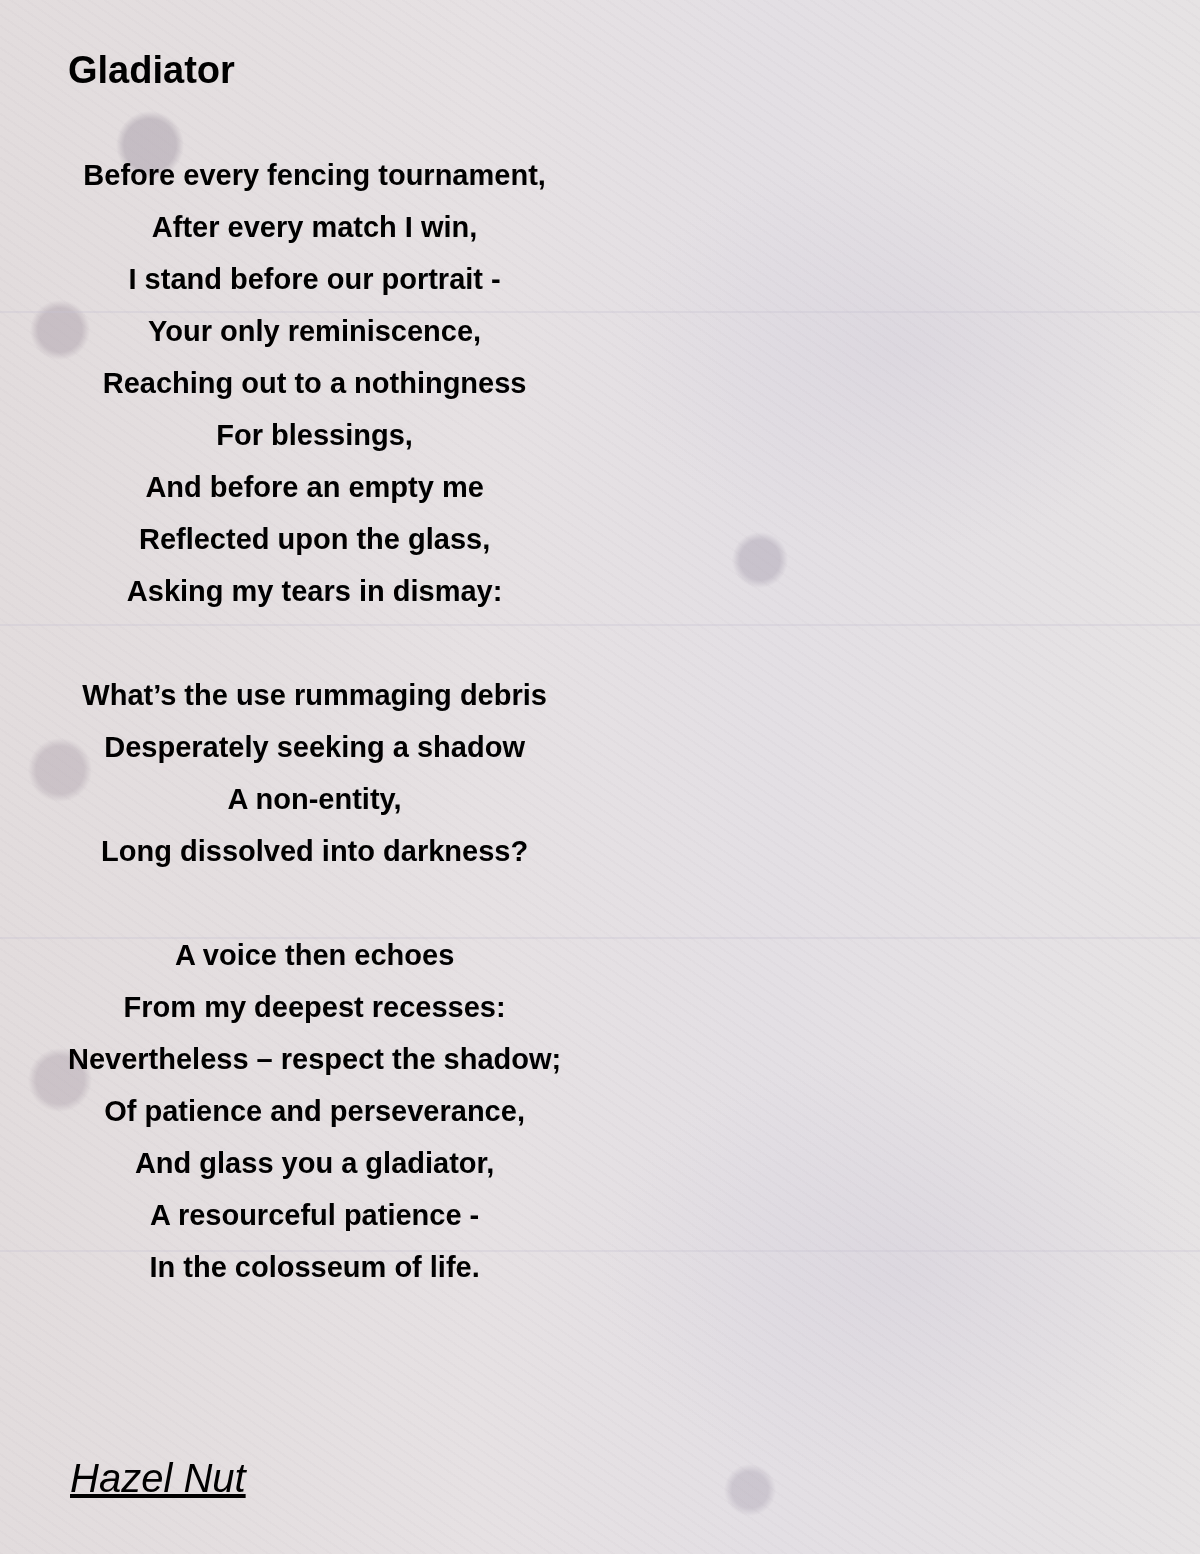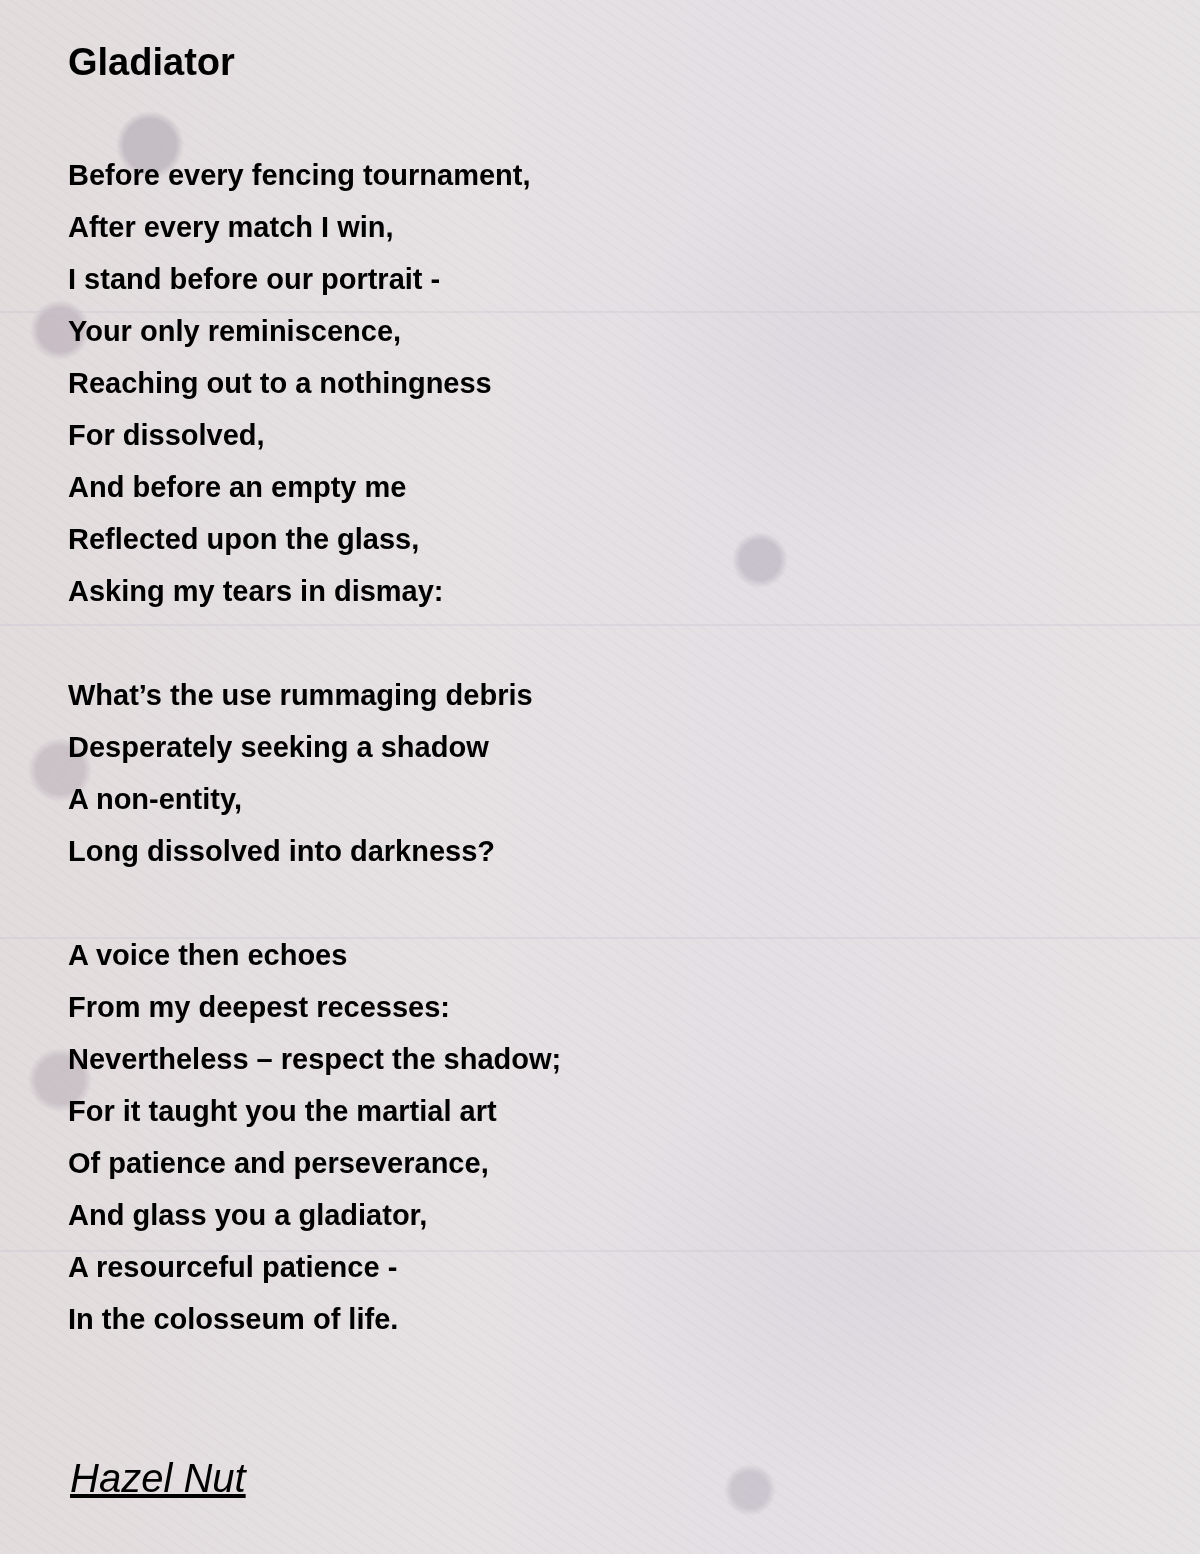--- a/index.html
+++ b/index.html
@@ -32,34 +32,34 @@
         repeating-linear-gradient(35deg, rgba(180,170,180,0.06) 0 2px, transparent 2px 9px);
     }
     .content {
       position: absolute;
       left: 68px;
       top: 0;
       right: 0;
     }
     .title {
       position: absolute;
-      top: 40px;
+      top: 48px;
       left: 0;
       margin: 0;
       font-size: 38px;
       font-weight: bold;
       line-height: 44px;
     }
     .poem {
       position: absolute;
       top: 149px;
       left: 0;
       margin: 0;
     }
-    .stanza { margin: 0 0 52px 0; }
+    .stanza { margin: 0 0 52px 0; text-align: center; }
     .line {
       display: block;
       font-size: 29px;
       font-weight: bold;
       line-height: 52px;
       white-space: nowrap;
     }
     .author {
       position: absolute;
       top: 1454px;
@@ -79,36 +79,35 @@
 <div class="content">
   <h1 class="title">Gladiator</h1>
 
   <div class="poem">
     <div class="stanza">
       <span class="line">Before every fencing tournament,</span>
       <span class="line">After every match I win,</span>
       <span class="line">I stand before our portrait -</span>
       <span class="line">Your only reminiscence,</span>
       <span class="line">Reaching out to a nothingness</span>
-      <span class="line">For dissolved,</span>
+      <span class="line">For blessings,</span>
       <span class="line">And before an empty me</span>
       <span class="line">Reflected upon the glass,</span>
       <span class="line">Asking my tears in dismay:</span>
     </div>
     <div class="stanza">
       <span class="line">What’s the use rummaging debris</span>
       <span class="line">Desperately seeking a shadow</span>
       <span class="line">A non-entity,</span>
       <span class="line">Long dissolved into darkness?</span>
     </div>
     <div class="stanza">
       <span class="line">A voice then echoes</span>
       <span class="line">From my deepest recesses:</span>
       <span class="line">Nevertheless – respect the shadow;</span>
-      <span class="line">For it taught you the martial art</span>
       <span class="line">Of patience and perseverance,</span>
       <span class="line">And glass you a gladiator,</span>
       <span class="line">A resourceful patience -</span>
       <span class="line">In the colosseum of life.</span>
     </div>
   </div>
 
   <p class="author">Hazel Nut</p>
 </div>
 

